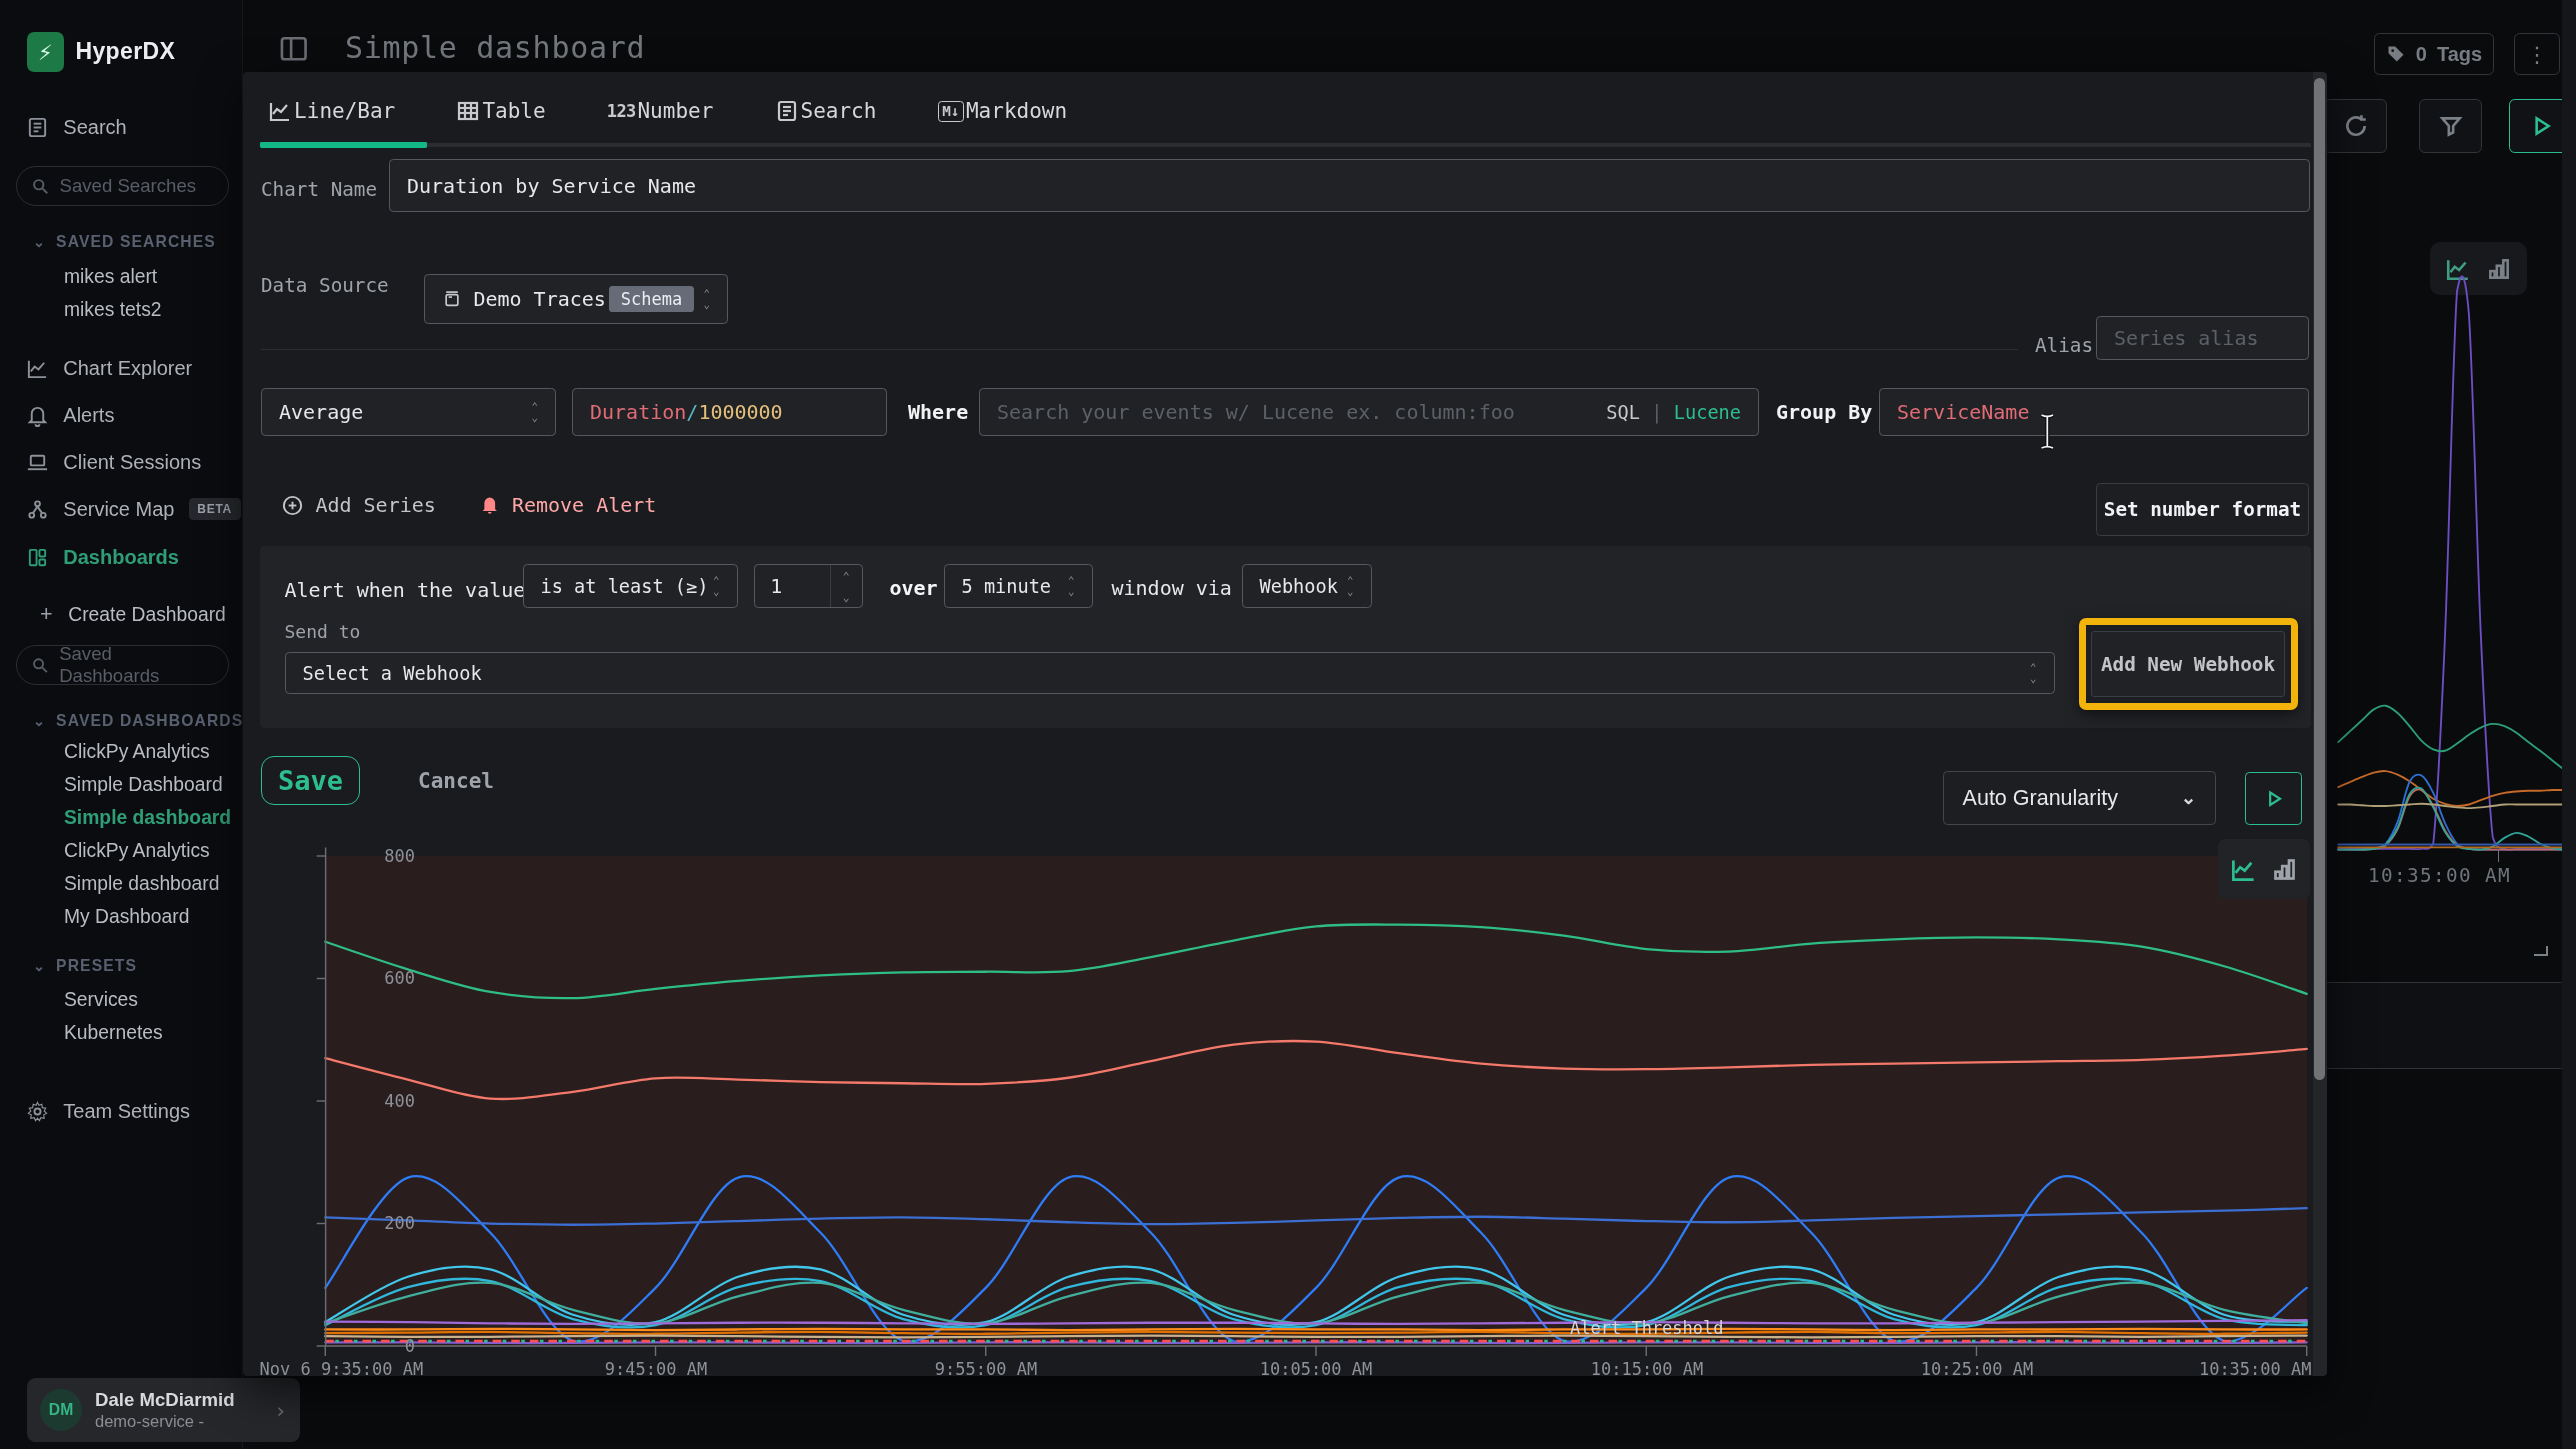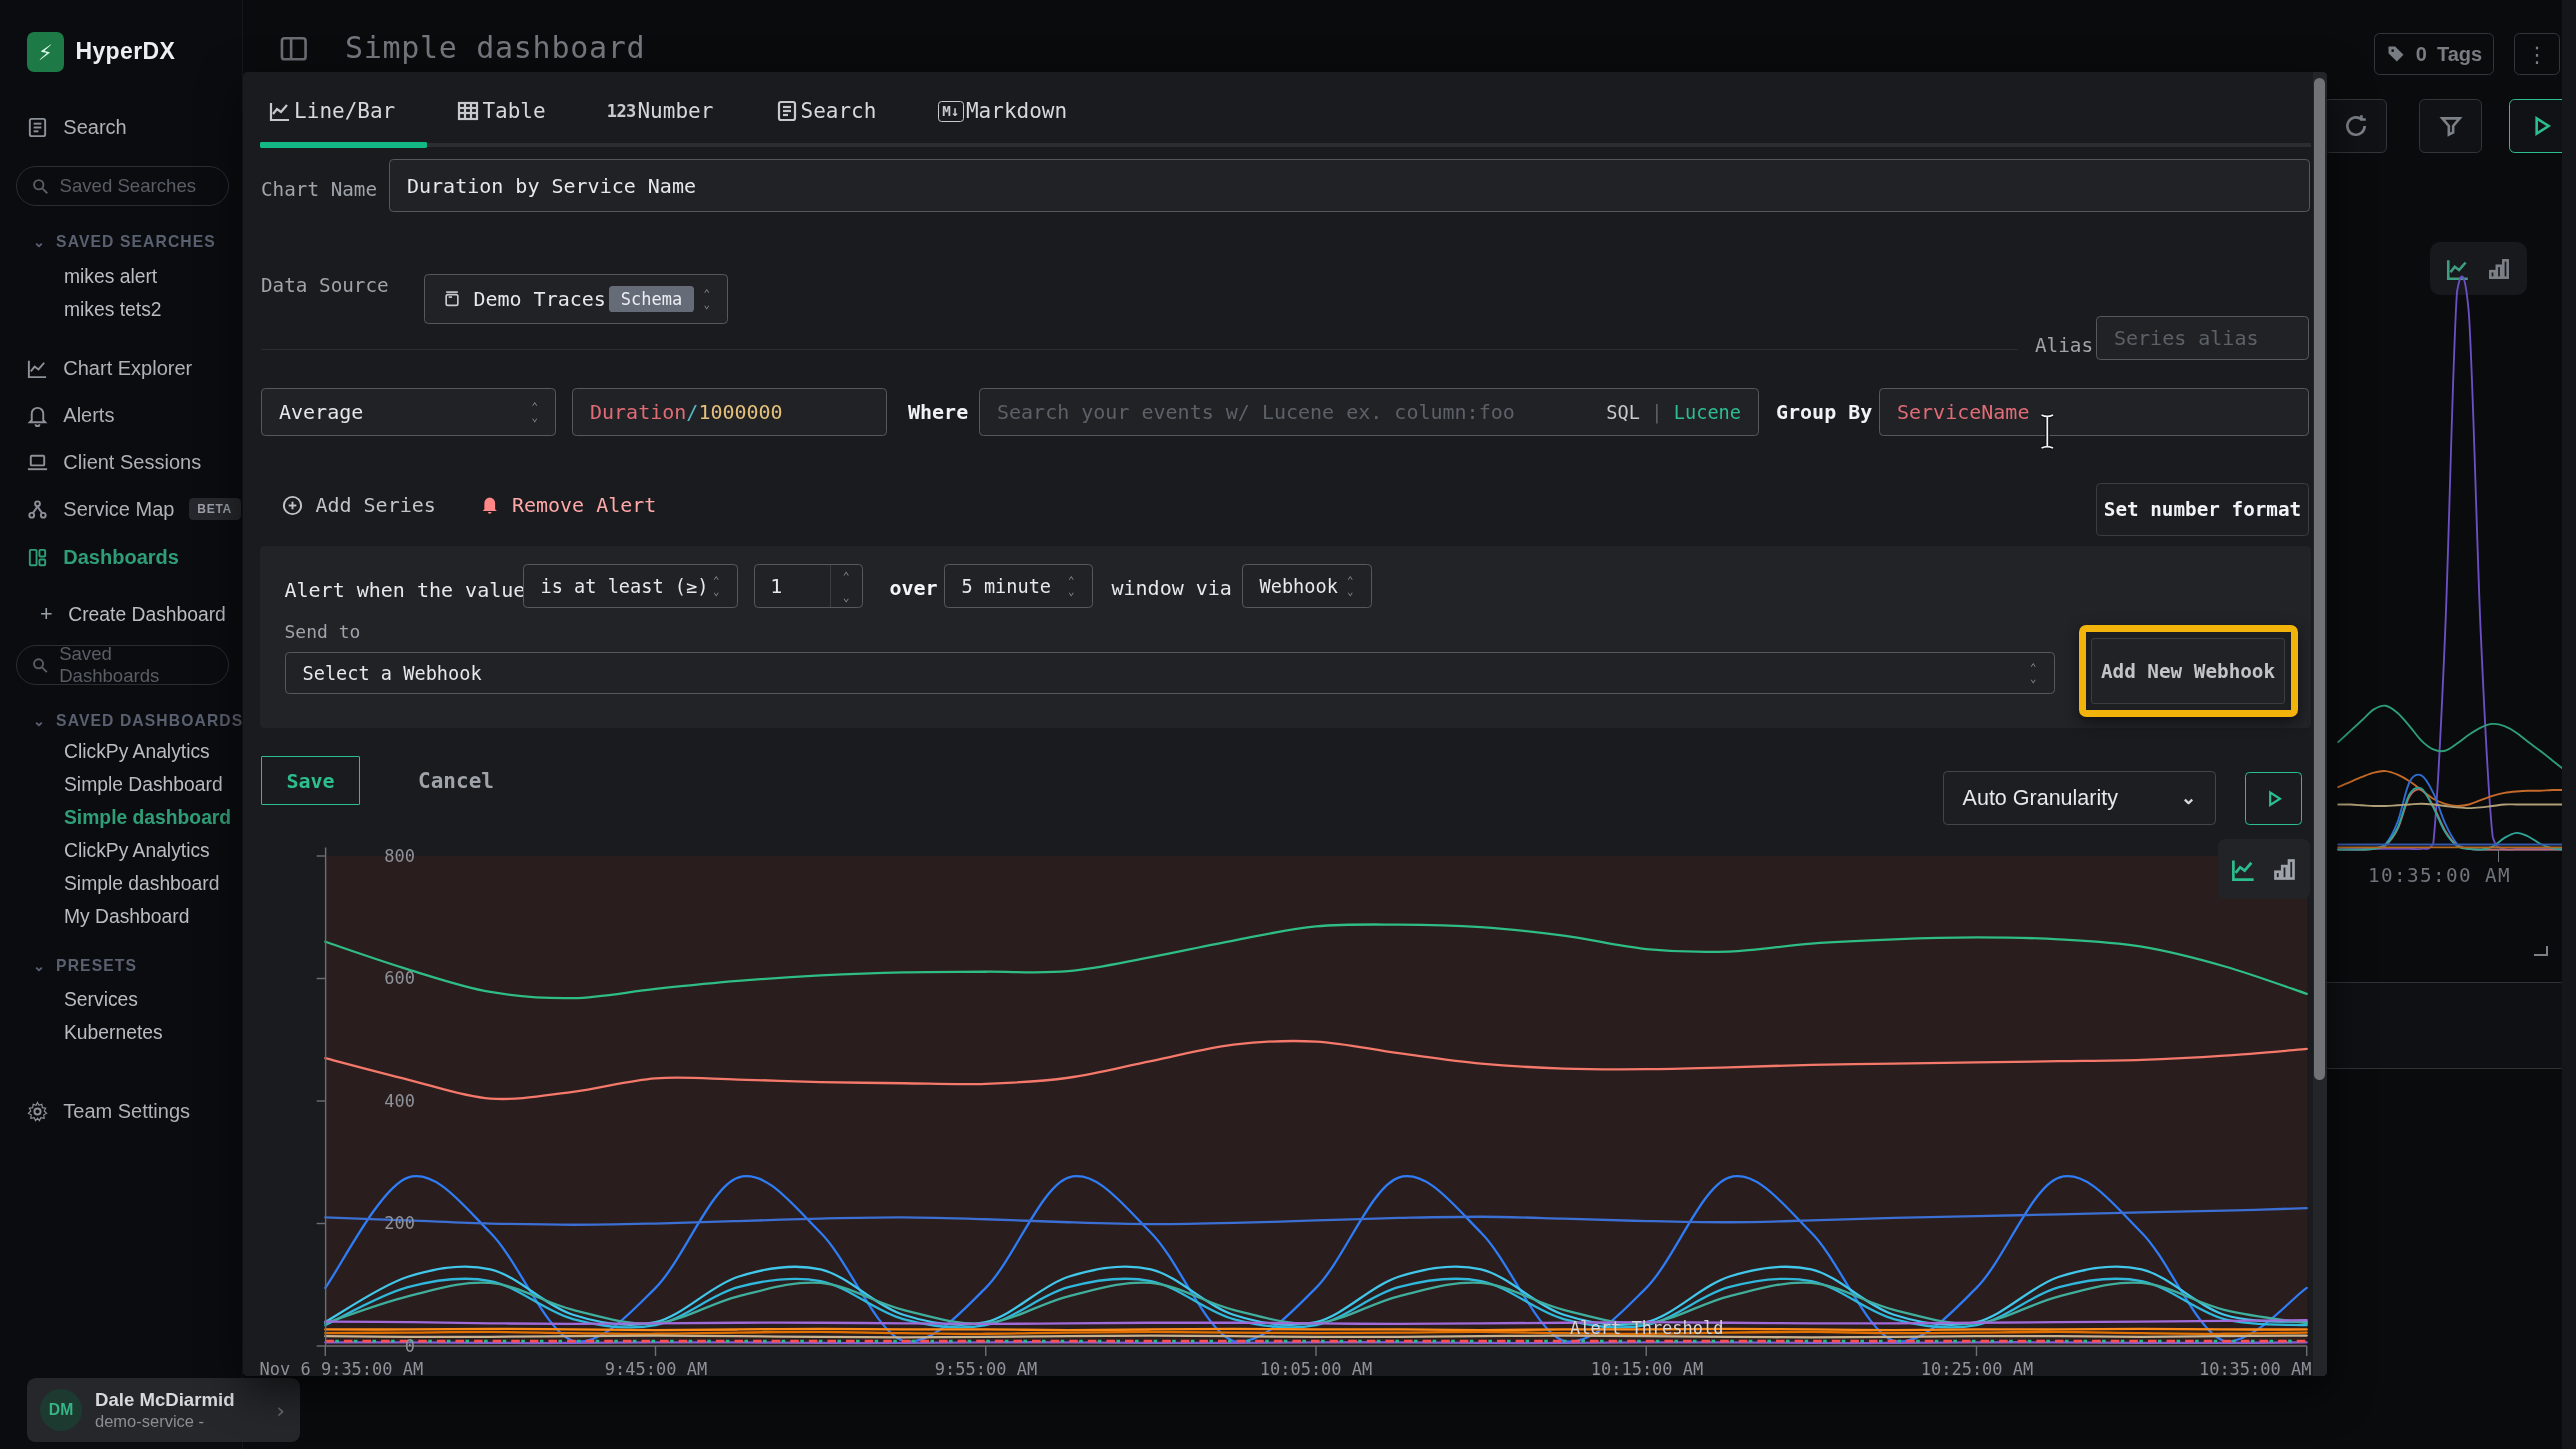--- a/index.html
+++ b/index.html
@@ -74,23 +74,23 @@
   .link-row.gray { color:#c2c4c8; } .link-row.pink { color:#ffa8a8; }
   .btn-outline { position:absolute; background:#1d1e22; border:1.4px solid #3b3d43; border-radius:4.3px; color:#f1f2f4; font-weight:bold; font-size:19.3px; display:flex; align-items:center; justify-content:center; cursor:pointer;}
   .alert-panel { position:absolute; left:16.5px; top:474px; width:2051px; height:182px; background:#222327; border-radius:4.3px;}
   .alert-panel .txt { position:absolute; color:#e6e8ea; font-size:20px; white-space:nowrap;}
   .alert-panel .bold { font-weight:bold; color:#f5f6f7; }
   .send-to { position:absolute; left:25px; top:75px; color:#9fa3aa; font-size:18px;}
   .num-stepper { position:absolute; background:#212226; border:1.4px solid #55585f; border-radius:4.3px; display:flex; align-items:stretch;}
   .num-stepper .val { flex:1; display:flex; align-items:center; padding-left:15.7px; color:#e6e8ea; font-size:20px;}
   .num-stepper .arrows { width:31.5px; border-left:1.4px solid #3b3d43; display:flex; flex-direction:column;}
   .num-stepper .arrows div { flex:1; display:flex; align-items:center; justify-content:center; color:#8d9199; font-size:11.4px; cursor:pointer;}
-  .webhook-highlight { position:absolute; left:1819px; top:79px; width:219px; height:92px; border:7.2px solid #f2b30a; border-radius:7.2px; background:#1d1e22; box-shadow:0 4.3px 13px rgba(0,0,0,.5);}
+  .webhook-highlight { position:absolute; left:1819px; top:72px; width:219px; height:92px; border:7.2px solid #f2b30a; border-radius:7.2px; background:#1d1e22; box-shadow:0 4.3px 13px rgba(0,0,0,.5);}
   .webhook-inner { position:absolute; left:5.7px; top:5.7px; right:5.7px; bottom:5.7px; border:1.4px solid #3b3d43; border-radius:2.9px; background:#212226; display:flex; align-items:center; justify-content:center; color:#c2c4c8; font-weight:bold; font-size:19.3px; cursor:pointer;}
-  .save-btn { position:absolute; left:18px; top:684px; width:99px; height:49px; border:1.4px solid #2dbe8d; border-radius:1px; color:#2dbe8d; font-weight:bold; font-size:20px; display:flex; align-items:center; justify-content:center; cursor:pointer; background:transparent;}
+  .save-btn { position:absolute; left:18px; top:684px; width:99px; height:49px; border:1.4px solid #2dbe8d; border-radius:13px; color:#2dbe8d; font-weight:bold; font-size:27px; display:flex; align-items:center; justify-content:center; cursor:pointer; background:transparent;}
   .cancel-btn { position:absolute; left:163px; top:693px; width:100px; height:31.5px; color:#9fa3aa; font-weight:bold; font-size:21px; display:flex; align-items:center; justify-content:center; cursor:pointer;}
   .gran-sel { position:absolute; left:1700px; top:699px; width:273px; height:54px; border:1.4px solid #44464c; border-radius:4.3px; background:#1d1e22; display:flex; align-items:center; justify-content:space-between; padding:0 18.6px; color:#e6e8ea; font-family:"Liberation Sans",sans-serif; font-size:21.5px; cursor:pointer;}
   .gran-sel .chev1 { color:#d6d8db; font-size:18.6px; font-weight:bold;}
   .run-btn { position:absolute; left:2002px; top:700px; width:57px; height:53px; border:1.4px solid #2dbe8d; border-radius:4.3px; display:flex; align-items:center; justify-content:center; cursor:pointer;}
   .run-btn svg { width:21.5px; height:21.5px; stroke:#2dbe8d; fill:none; stroke-width:2.4;}
 
   
   .mchart { position:absolute; left:82px; top:784px; width:1982px; height:490px; background:#2a1d1d; }
   .mchart svg { position:absolute; left:0; top:0; overflow:visible; }
   .ylab { position:absolute; right:1912px; width:64px; text-align:right; color:#8d9199; font-size:17px; transform:translateY(-50%);}

